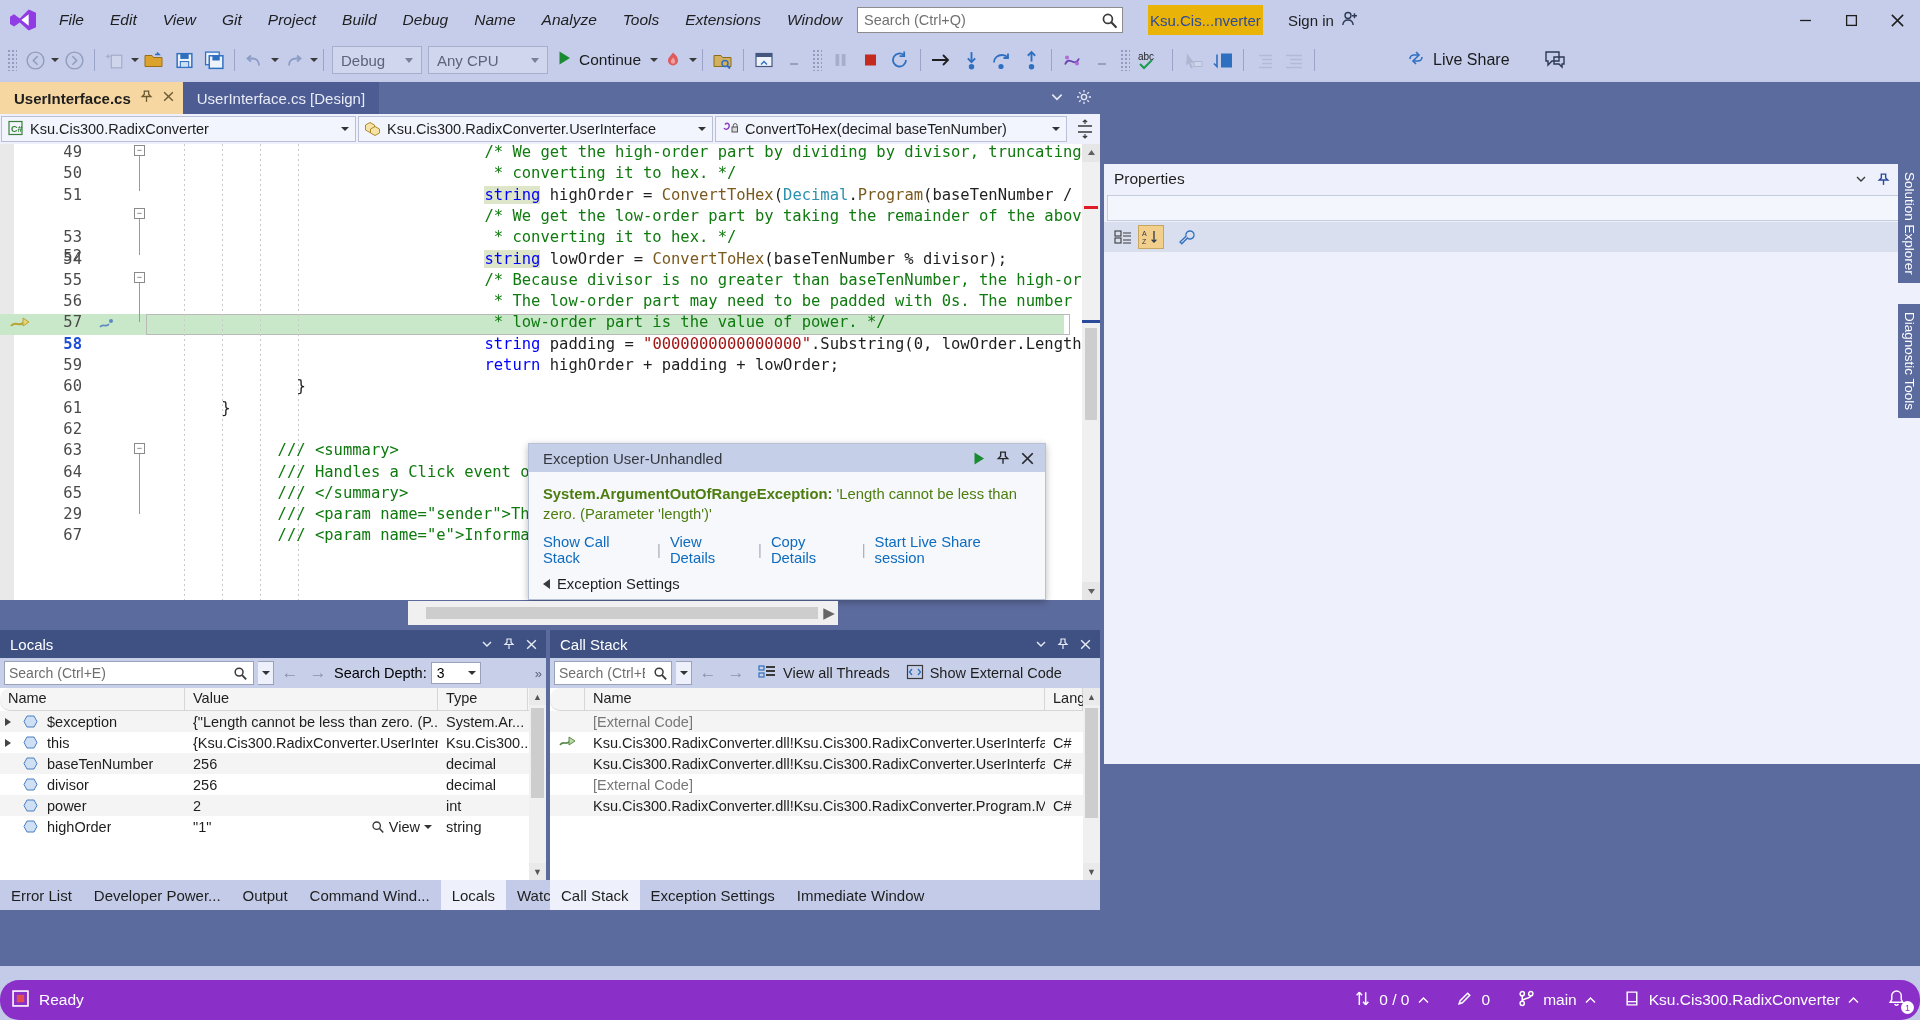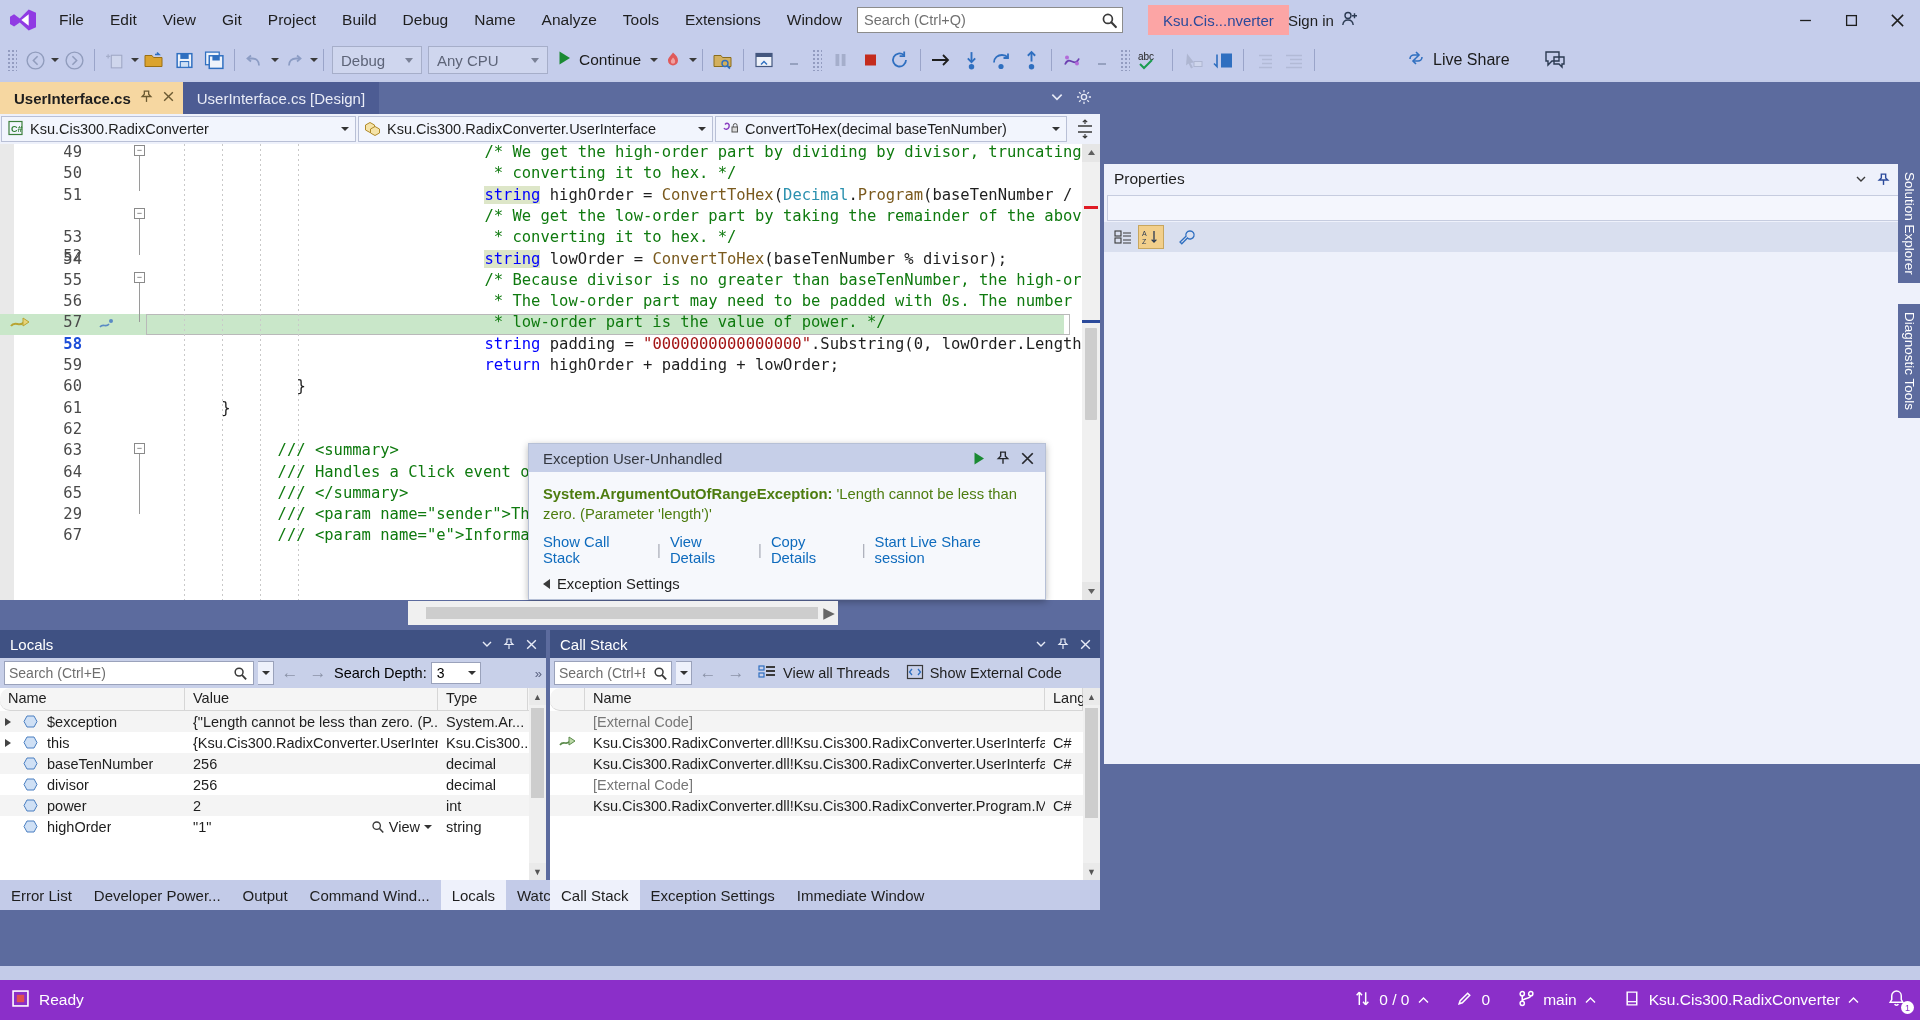--- a/index.html
+++ b/index.html
@@ -14,38 +14,38 @@
   }
   .app { position:relative; width:1920px; height:1020px; background:#c3cbe8; }
 
   
   .titlebar {
     position:absolute; left:0; top:0; width:1920px; height:40px;
     background:#c5cdeb; display:flex; align-items:center;
   }
   .vs-logo { width:46px; height:40px; display:flex; align-items:center; justify-content:center; }
   .vs-logo svg { width:26px; height:26px; }
-  .menu { display:flex; height:40px; }
+  .menu { display:flex; height:40px;font-style:italic; }
   .menu-item {
     padding:0 13px; height:40px; line-height:40px; color:#1e1e1e;
     font-size:15.5px; white-space:nowrap; cursor:default;
   }
   .qsearch {
     position:absolute; left:857px; top:7px; width:266px; height:26px;
     background:#fff; border:1px solid #8c8c8c; display:flex; align-items:center;
   }
   .qsearch input {
     border:0; outline:0; background:transparent; flex:1; height:24px;
     padding:0 6px; font-family:"Liberation Sans", sans-serif; font-size:14.5px; color:#1e1e1e;
   }
   .qsearch input::placeholder { color:#717171; }
   .qsearch .mag { width:26px; height:24px; display:flex; align-items:center; justify-content:center; }
   .solname {
-    position:absolute; left:1148px; top:5px; height:30px; padding:0 15px;
-    display:flex; align-items:center; background:#fca5a5; color:#2b4a9b; font-size:15px;
+    position:absolute; left:1148px; top:5px; height:30px; padding:0 2px;
+    display:flex; align-items:center; background:#eab308; color:#2b4a9b; font-size:15px;
   }
   .signin { position:absolute; left:1288px; top:0; height:40px; display:flex; align-items:center; gap:7px; color:#1e1e1e; font-size:15px;}
   .wbtns { position:absolute; right:0; top:0; height:40px; display:flex; }
   .wbtn { width:46px; height:40px; display:flex; align-items:center; justify-content:center; color:#1e1e1e; }
 
   
   .toolbar {
     position:absolute; left:0; top:40px; width:1920px; height:40px;
     background:#c5cdeb; display:flex; align-items:center; padding-left:4px;
   }
@@ -215,21 +215,21 @@
   .gsarrow { width:17px; height:17px; display:flex; align-items:center; justify-content:center; color:#555; font-size:9px; background:#eaeaea; }
 
   
   .btabs { position:absolute; left:0; top:798px; width:550px; height:30px; display:flex; align-items:center; background:#c3cbe8; }
   .btabs2 { position:absolute; left:550px; top:798px; width:550px; height:30px; display:flex; align-items:center; background:#c3cbe8; }
   .btab { height:30px; display:flex; align-items:center; padding:0 11px; font-size:15px; color:#1e1e1e; white-space:nowrap; }
   .btab.sel { background:#eef1fb; }
 
   
   .statusbar { position:absolute; left:0; top:966px; width:1920px; height:54px; }
-  .sb-main { position:absolute; left:0; top:14px; width:1920px; height:40px; background:#8b2fc9; display:flex; align-items:center; color:#fff; font-size:15.5px; }
+  .sb-main { position:absolute; left:0; top:14px; width:1920px; height:40px; background:#8b2fc9; display:flex; align-items:center; color:#fff; font-size:15.5px;border-radius:19px; }
   .sb-left { display:flex; align-items:center; gap:10px; padding-left:12px; }
   .sb-ready { display:flex; align-items:center; gap:10px; }
   .sb-right { margin-left:auto; display:flex; align-items:center; height:40px; }
   .sb-cell { display:flex; align-items:center; gap:8px; padding:0 14px; height:40px; }
   .notif { position:relative; }
   .notif .bdg { position:absolute; right:6px; bottom:6px; width:13px; height:13px; border-radius:50%;
                 background:#fff; color:#8b2fc9; font-size:9px; display:flex; align-items:center; justify-content:center; }
 </style>
 </head>
 <body>

